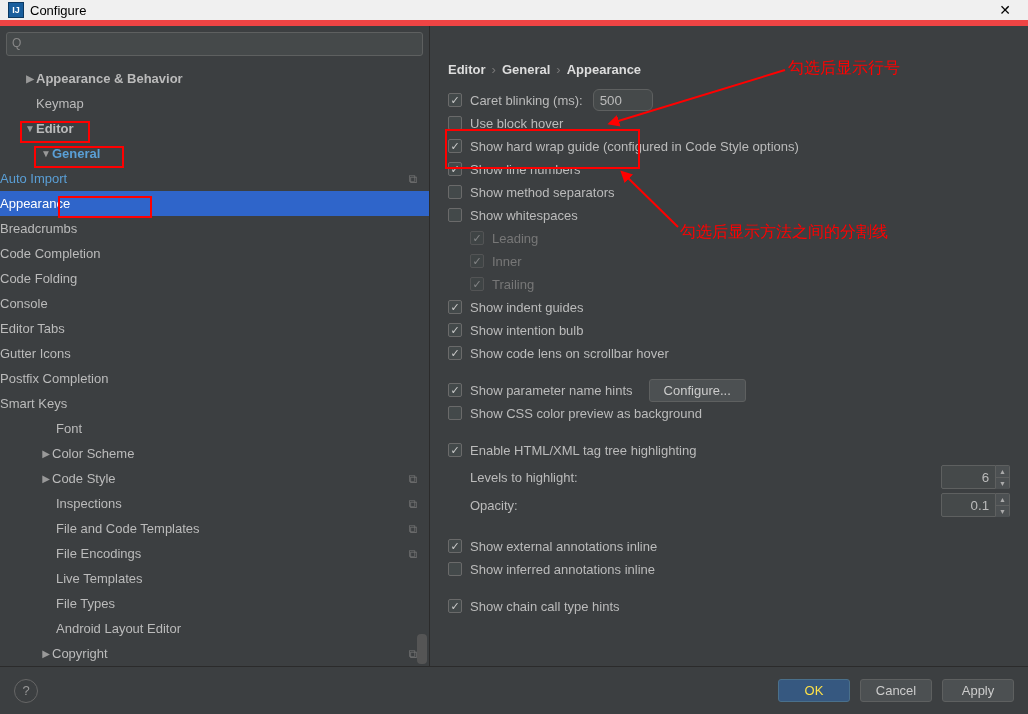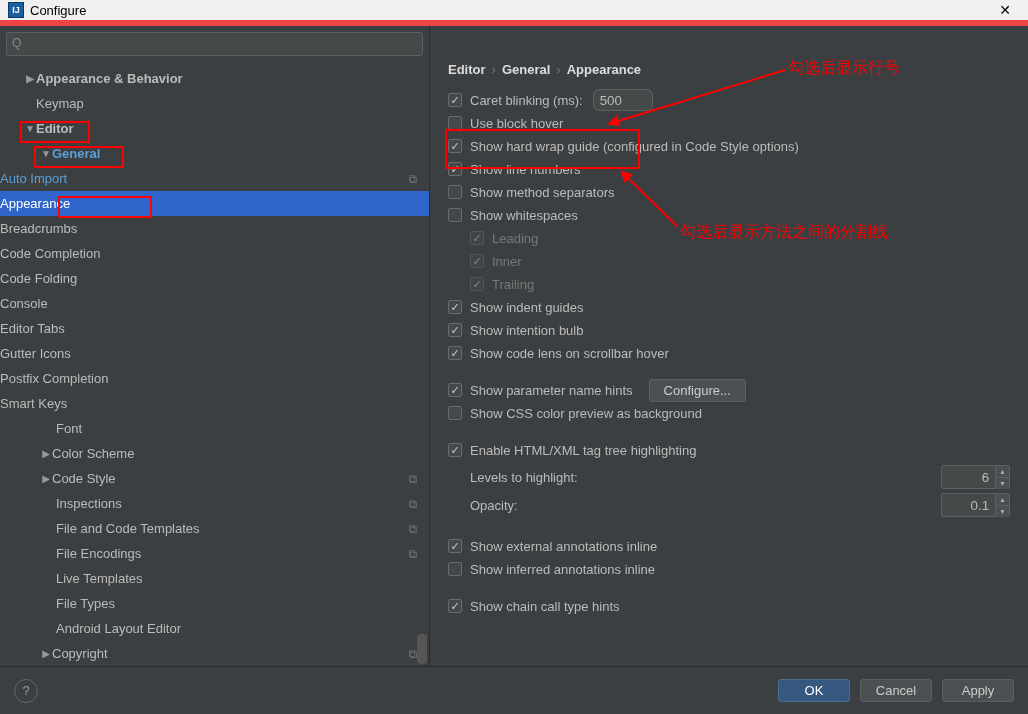--- a/index.html
+++ b/index.html
@@ -203,21 +203,21 @@
     border: 1px solid #5e6060;
     color: #ccc;
     padding: 3px 14px;
     border-radius: 3px;
     cursor: pointer;
     font-size: 13px;
   }
   .btn.primary {
     background: #365880;
     border-color: #4a708b;
-    color: #ffffff;
+    color: #fde047;
   }
   .section-gap { height: 14px; }
   .field-row {
     display: flex;
     align-items: center;
     margin: 4px 0 4px 22px;
     justify-content: space-between;
   }
   .field-label { width: 140px; }
   .footer {

